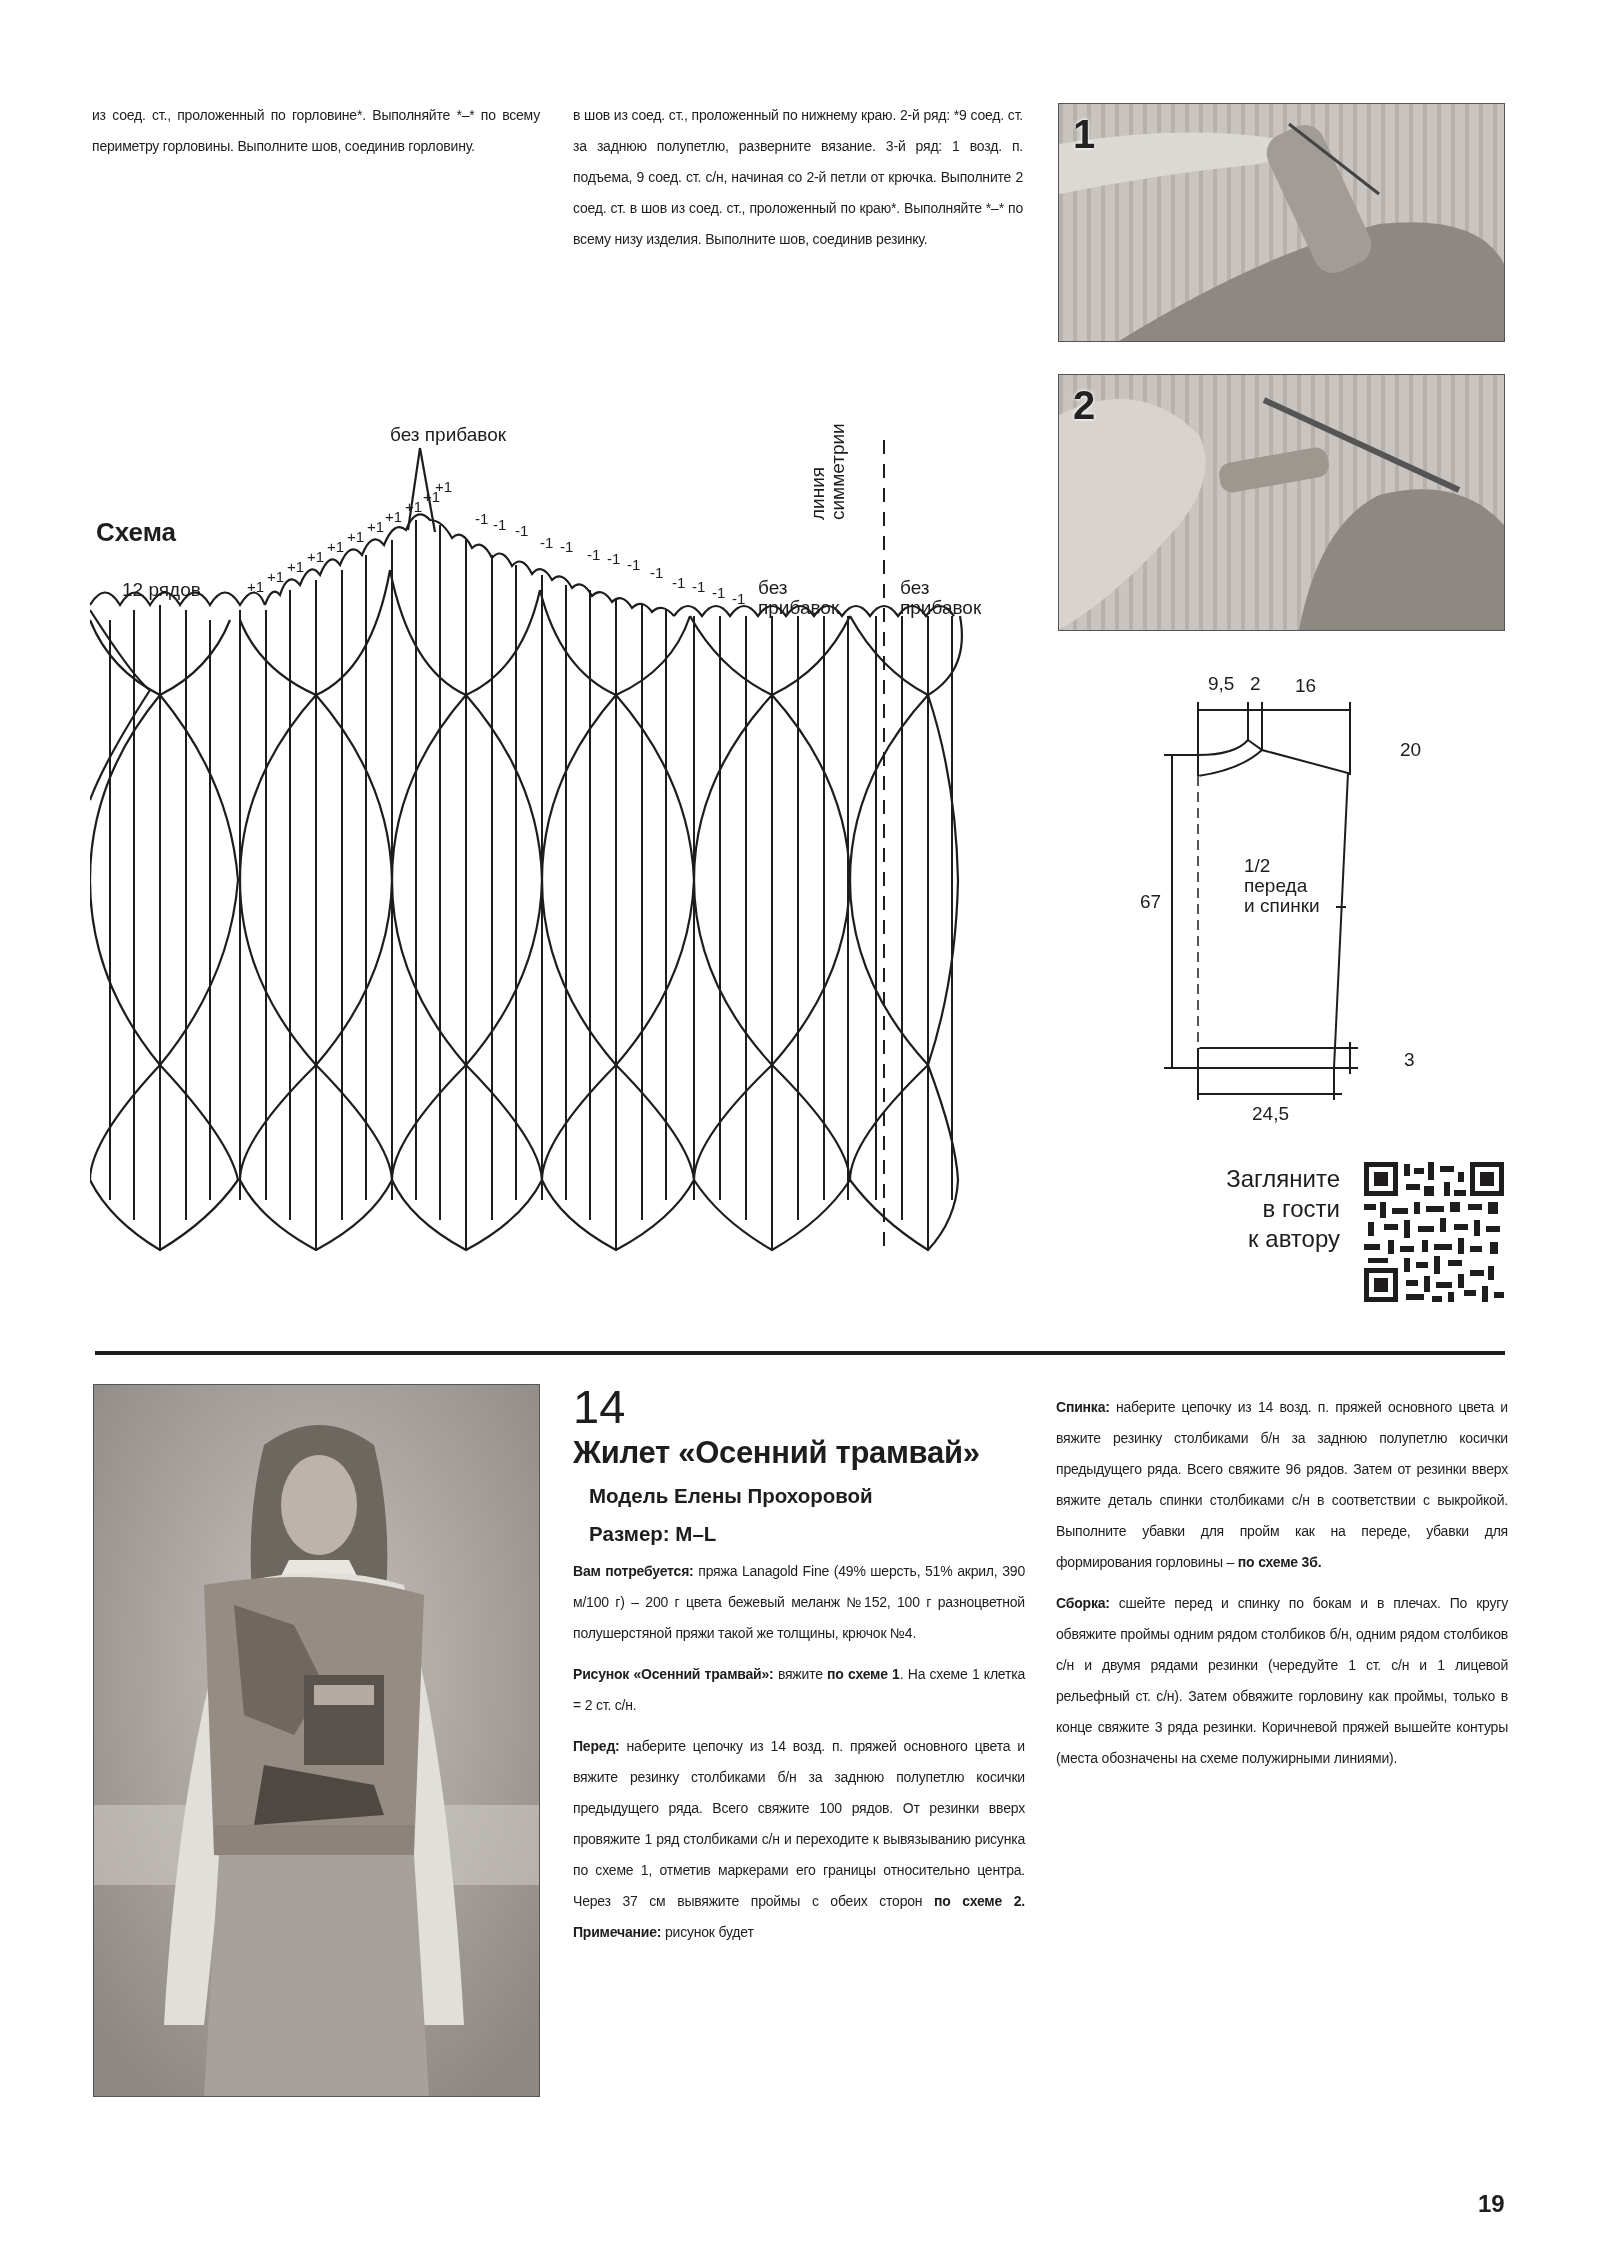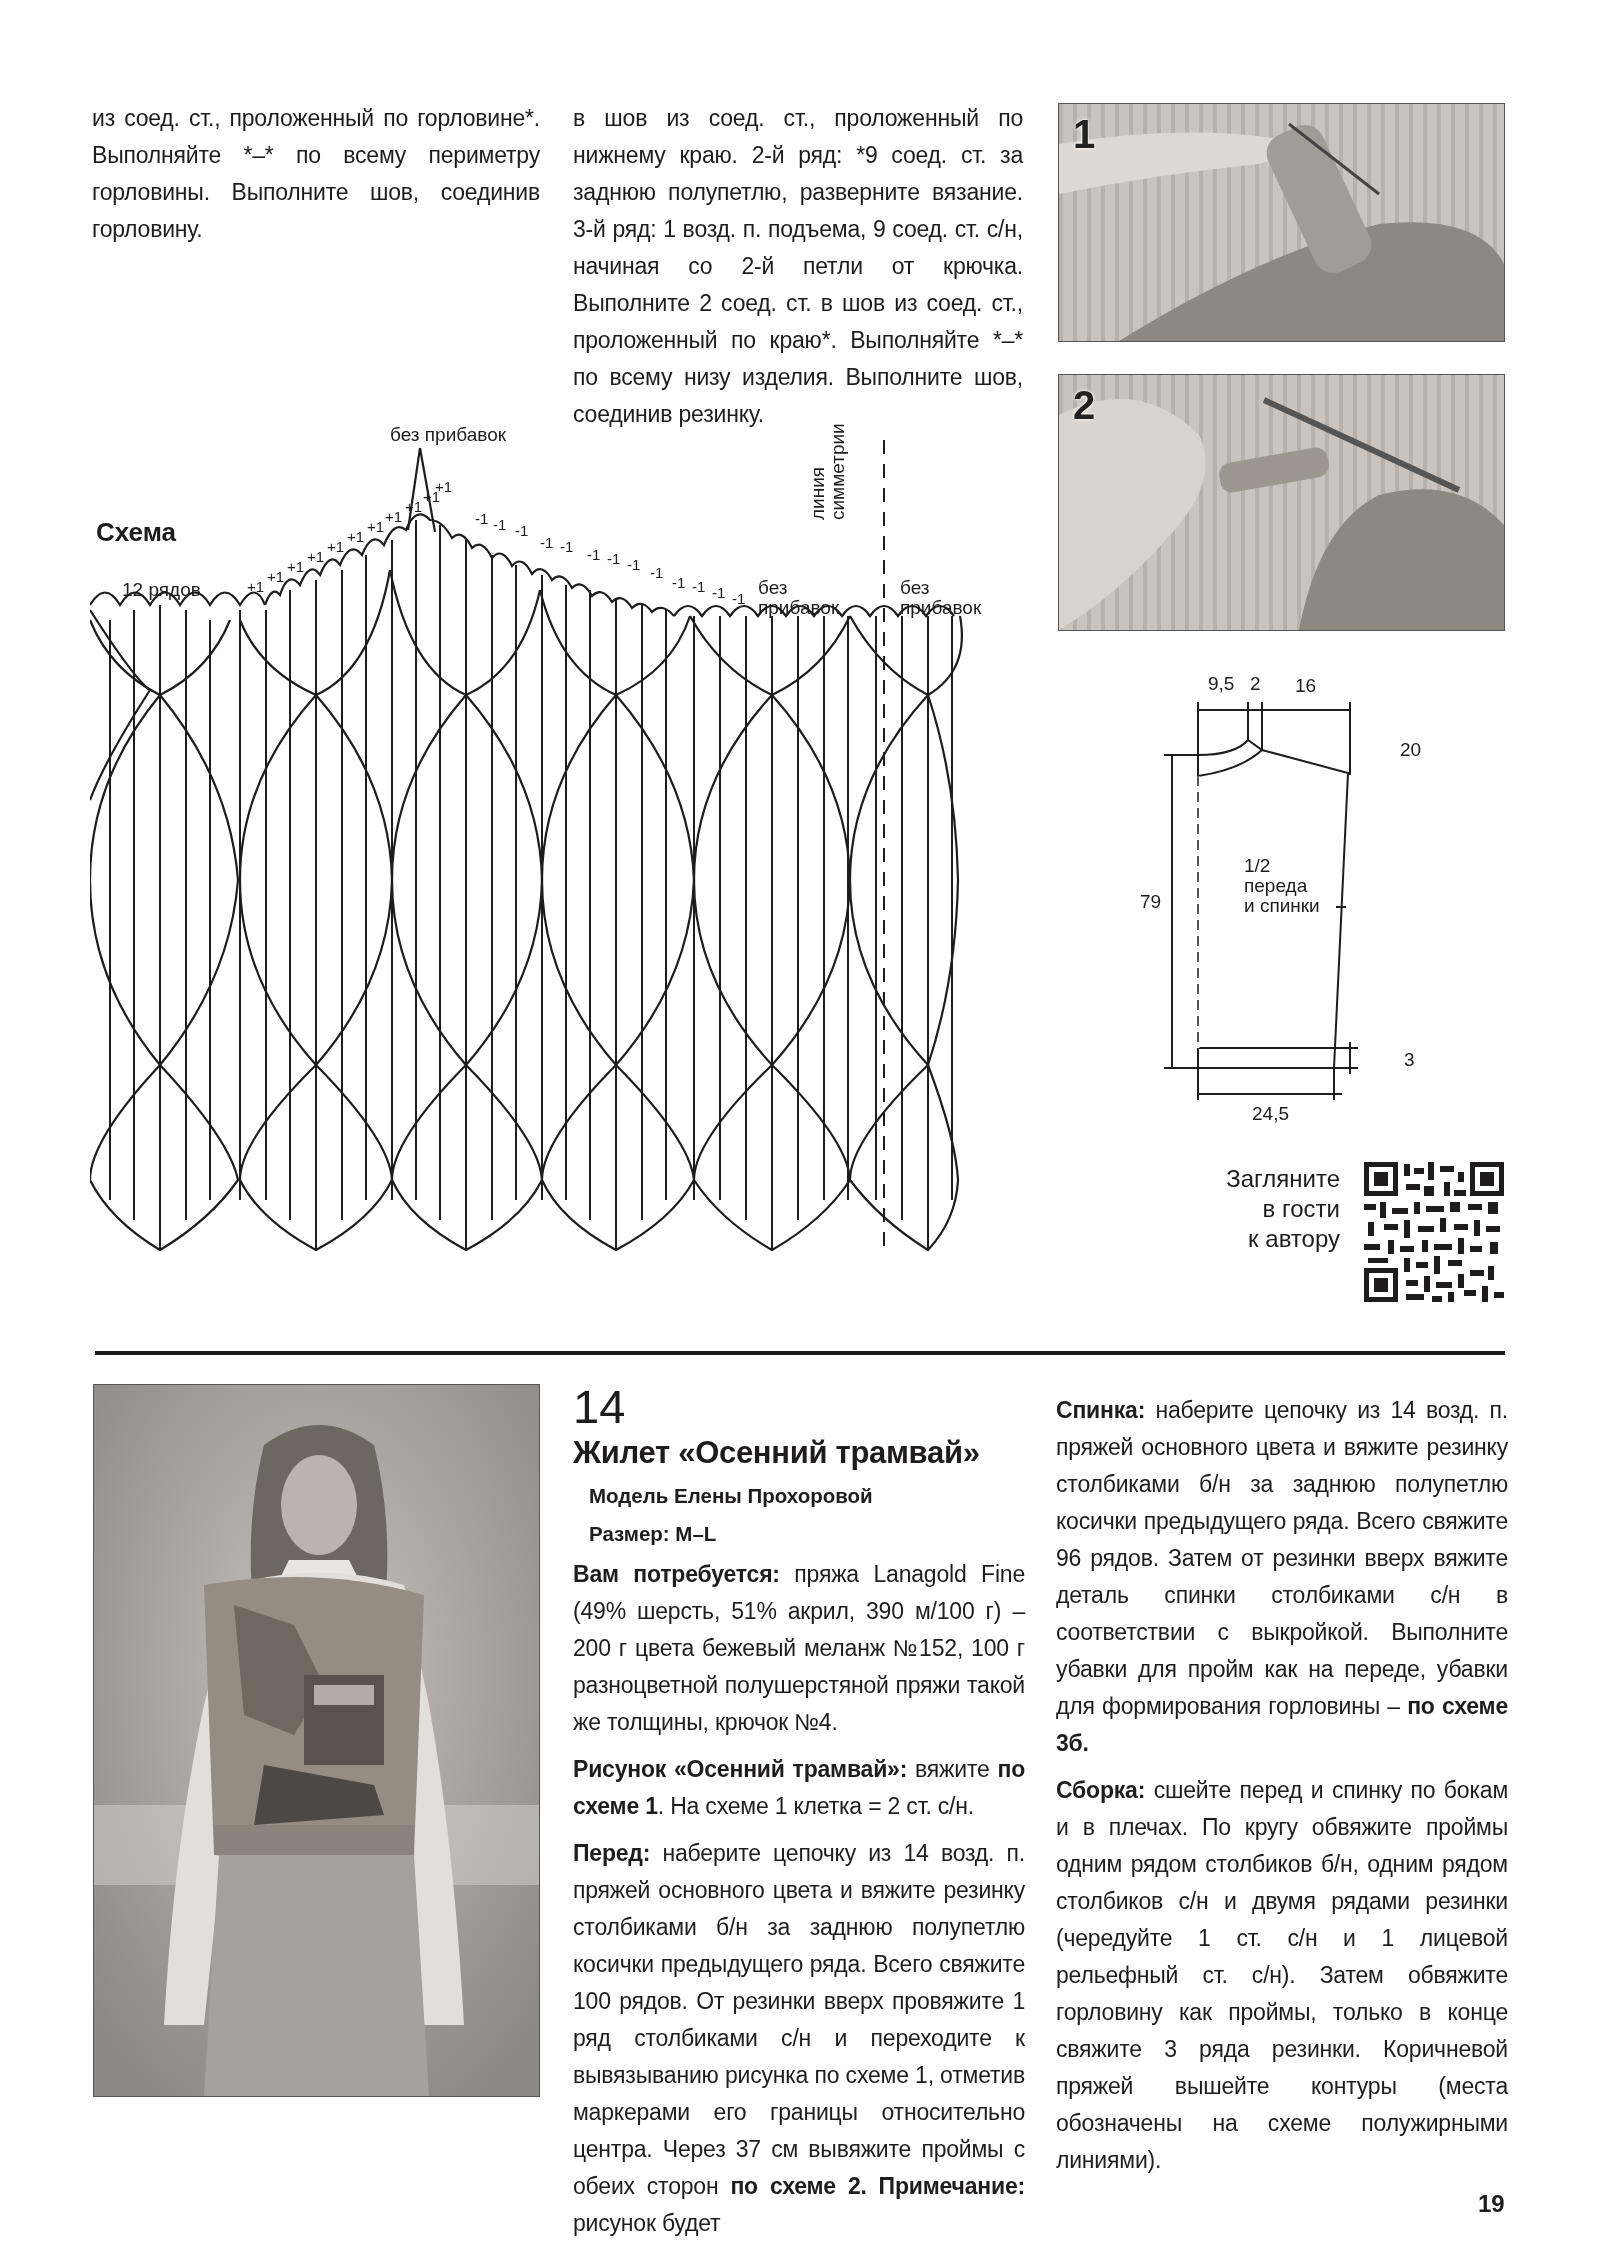--- a/index.html
+++ b/index.html
@@ -1,19 +1,19 @@
 <!DOCTYPE html>
 <html><head>
 <meta charset="utf-8">
 <style>
   html, body { margin:0; padding:0; background:#fff; }
   body { width:1600px; height:2262px; position:relative; overflow:hidden;
          font-family:"Liberation Sans", "DejaVu Sans", sans-serif; color:#1e1c1c; }
   .abs { position:absolute; }
-  .col { font-size:23px; line-height:37px; text-align:justify; letter-spacing:-0.2px; }
+  .col { font-size:14px; line-height:31px; text-align:justify; letter-spacing:-0.2px; }
   .col p { margin:0 0 10px 0; }
   .b { font-weight:bold; }
   .photo { background:#bdb8b3; border:1px solid #555; overflow:hidden; }
   .photo-num { position:absolute; left:14px; top:8px; font-size:40px; font-weight:bold;
                color:#222; text-shadow:0 0 4px #fff, 0 0 2px #fff; }
   .schema-label { font-size:19px; line-height:20px; }
   .divider { background:#1e1c1c; height:4px; }
   .title-num { font-size:47px; line-height:50px; }
   .title { font-size:31px; line-height:38px; font-weight:bold; letter-spacing:-0.3px; }
   .subhead { font-size:20.5px; font-weight:bold; line-height:28px;margin-left:16px; }
@@ -208,21 +208,21 @@
       <line x1="200" y1="372" x2="200" y2="404"></line>
       <line x1="186" y1="237" x2="196" y2="237"></line>
     </g>
     <line x1="48" y1="106" x2="48" y2="378" stroke="#fff" stroke-width="3"></line>
     <line x1="48" y1="106" x2="48" y2="378" stroke="#1e1c1c" stroke-width="1.5" stroke-dasharray="10 6"></line>
   </svg>
   <div class="abs schema-label" style="left:58px; top:4px;">9,5</div>
   <div class="abs schema-label" style="left:100px; top:4px;">2</div>
   <div class="abs schema-label" style="left:145px; top:6px;">16</div>
   <div class="abs schema-label" style="left:250px; top:70px;">20</div>
-  <div class="abs schema-label" style="left:-10px; top:222px;">79</div>
+  <div class="abs schema-label" style="left:-10px; top:222px;">67</div>
   <div class="abs schema-label" style="left:254px; top:380px;">3</div>
   <div class="abs schema-label" style="left:102px; top:434px;">24,5</div>
   <div class="abs schema-label" style="left:74px; top:186px; line-height:20px;margin-left:20px;">
     <div>1/2</div>
     <div>переда</div>
     <div>и спинки</div>
   </div>
 </div>
 
 <div class="abs qr-text" style="left:1200px; top:1164px; width:140px;">

